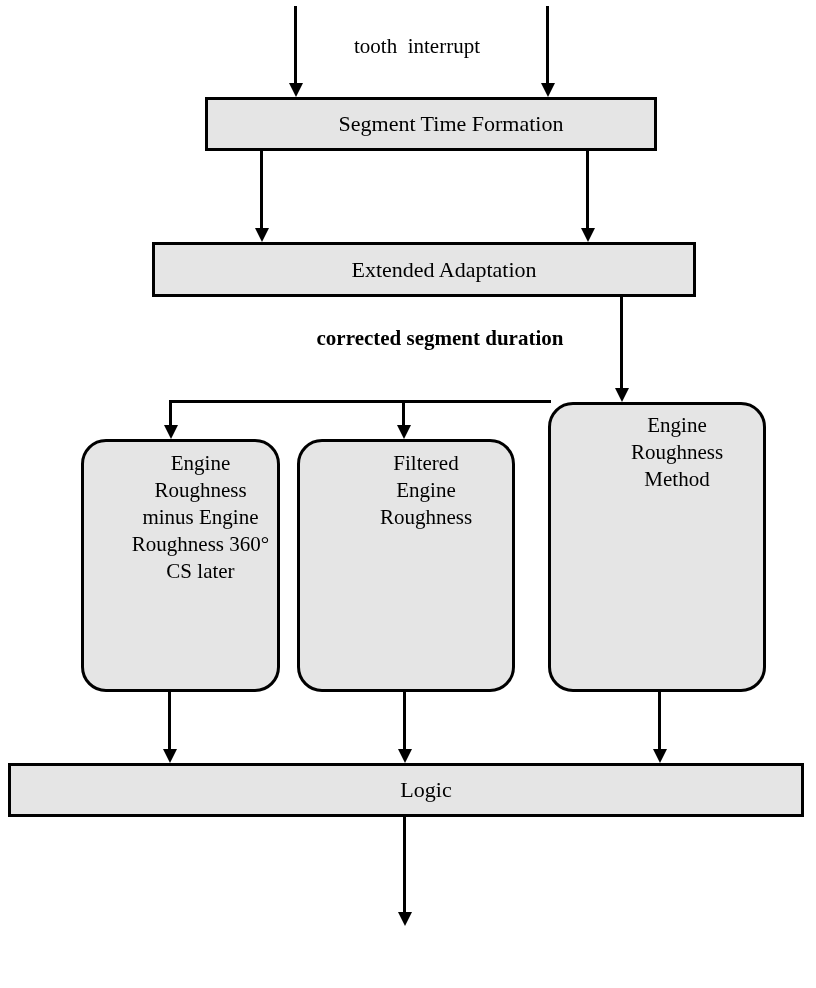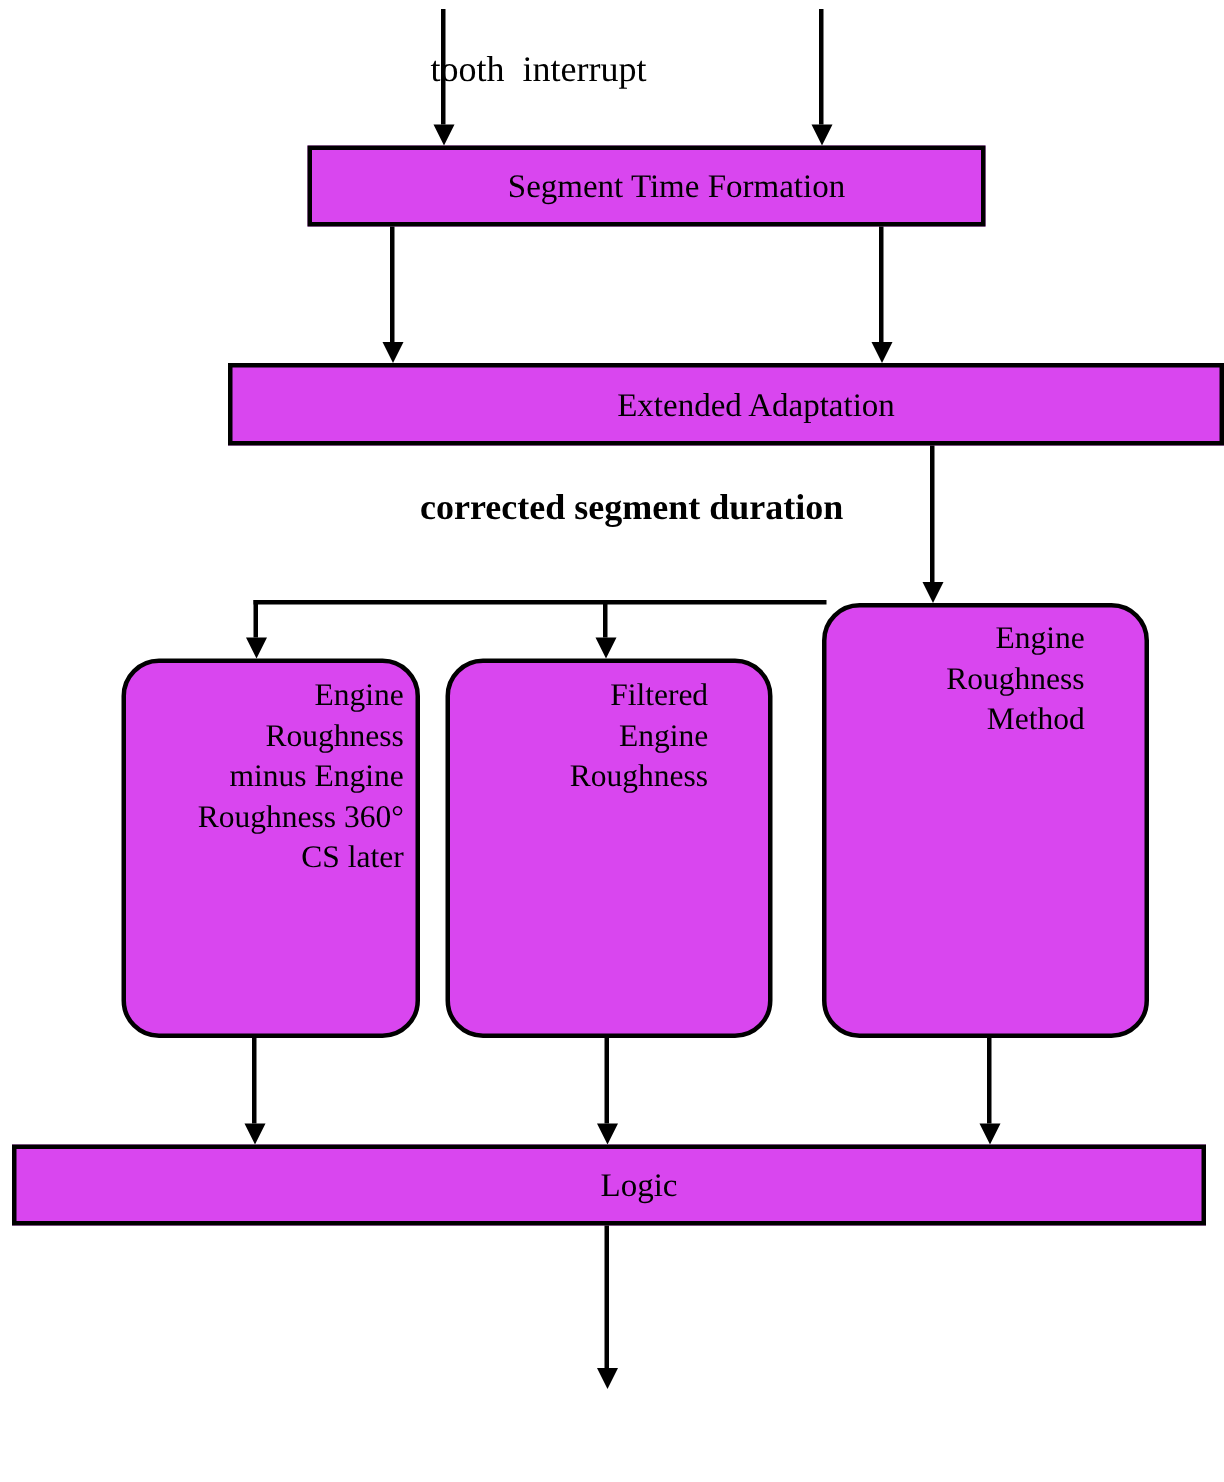--- a/index.html
+++ b/index.html
@@ -9,39 +9,39 @@
     height: 988px;
     background: #ffffff;
     font-family: "Liberation Serif", "DejaVu Serif", serif;
     color: #000;
     overflow: hidden;
   }
   .box {
     position: absolute;
     border: 3px solid #000;
     box-sizing: border-box;
-    background: #d946ef;
+    background: #e5e5e5;
     display: flex;
     align-items: center;
     justify-content: center;
-    text-align: right;
+    text-align: center;
     padding-left: 40px;
   }
   .box.single { font-size: 22px; }
   .box.multi {
     align-items: flex-start;
     font-size: 21px;
     line-height: 27px;
     white-space: pre-line;
     border-radius: 25px;
   }
   .flow-label {
     position: absolute;
-    font-size: 24px;
-    text-align: left;
+    font-size: 21px;
+    text-align: center;
     white-space: pre;
   }
   .stem {
     position: absolute;
     width: 3px;
     background: #000;
   }
   .hline {
     position: absolute;
     height: 3px;
@@ -69,21 +69,21 @@
 
   <div class="box single" style="left:205px; top:97px; width:452px; height:54px;">
     <span>Segment Time Formation</span>
   </div>
 
   <div class="stem" style="left:260px; top:151px; height:77px;"></div>
   <div class="head" style="left:255px; top:228px;"></div>
   <div class="stem" style="left:586px; top:151px; height:77px;"></div>
   <div class="head" style="left:581px; top:228px;"></div>
 
-  <div class="box single" style="left:152px; top:242px; width:664px; height:55px;">
+  <div class="box single" style="left:152px; top:242px; width:544px; height:55px;">
     <span>Extended Adaptation</span>
   </div>
 
   <div class="stem" style="left:620px; top:297px; height:91px;"></div>
   <div class="head" style="left:615px; top:388px;"></div>
   <div class="flow-label" style="left:280px; top:326px; width:320px;font-weight:bold;">corrected segment duration</div>
 
   <div class="hline" style="left:169px; top:400px; width:382px;"></div>
 
   <div class="stem" style="left:169px; top:400px; height:25px;"></div>

